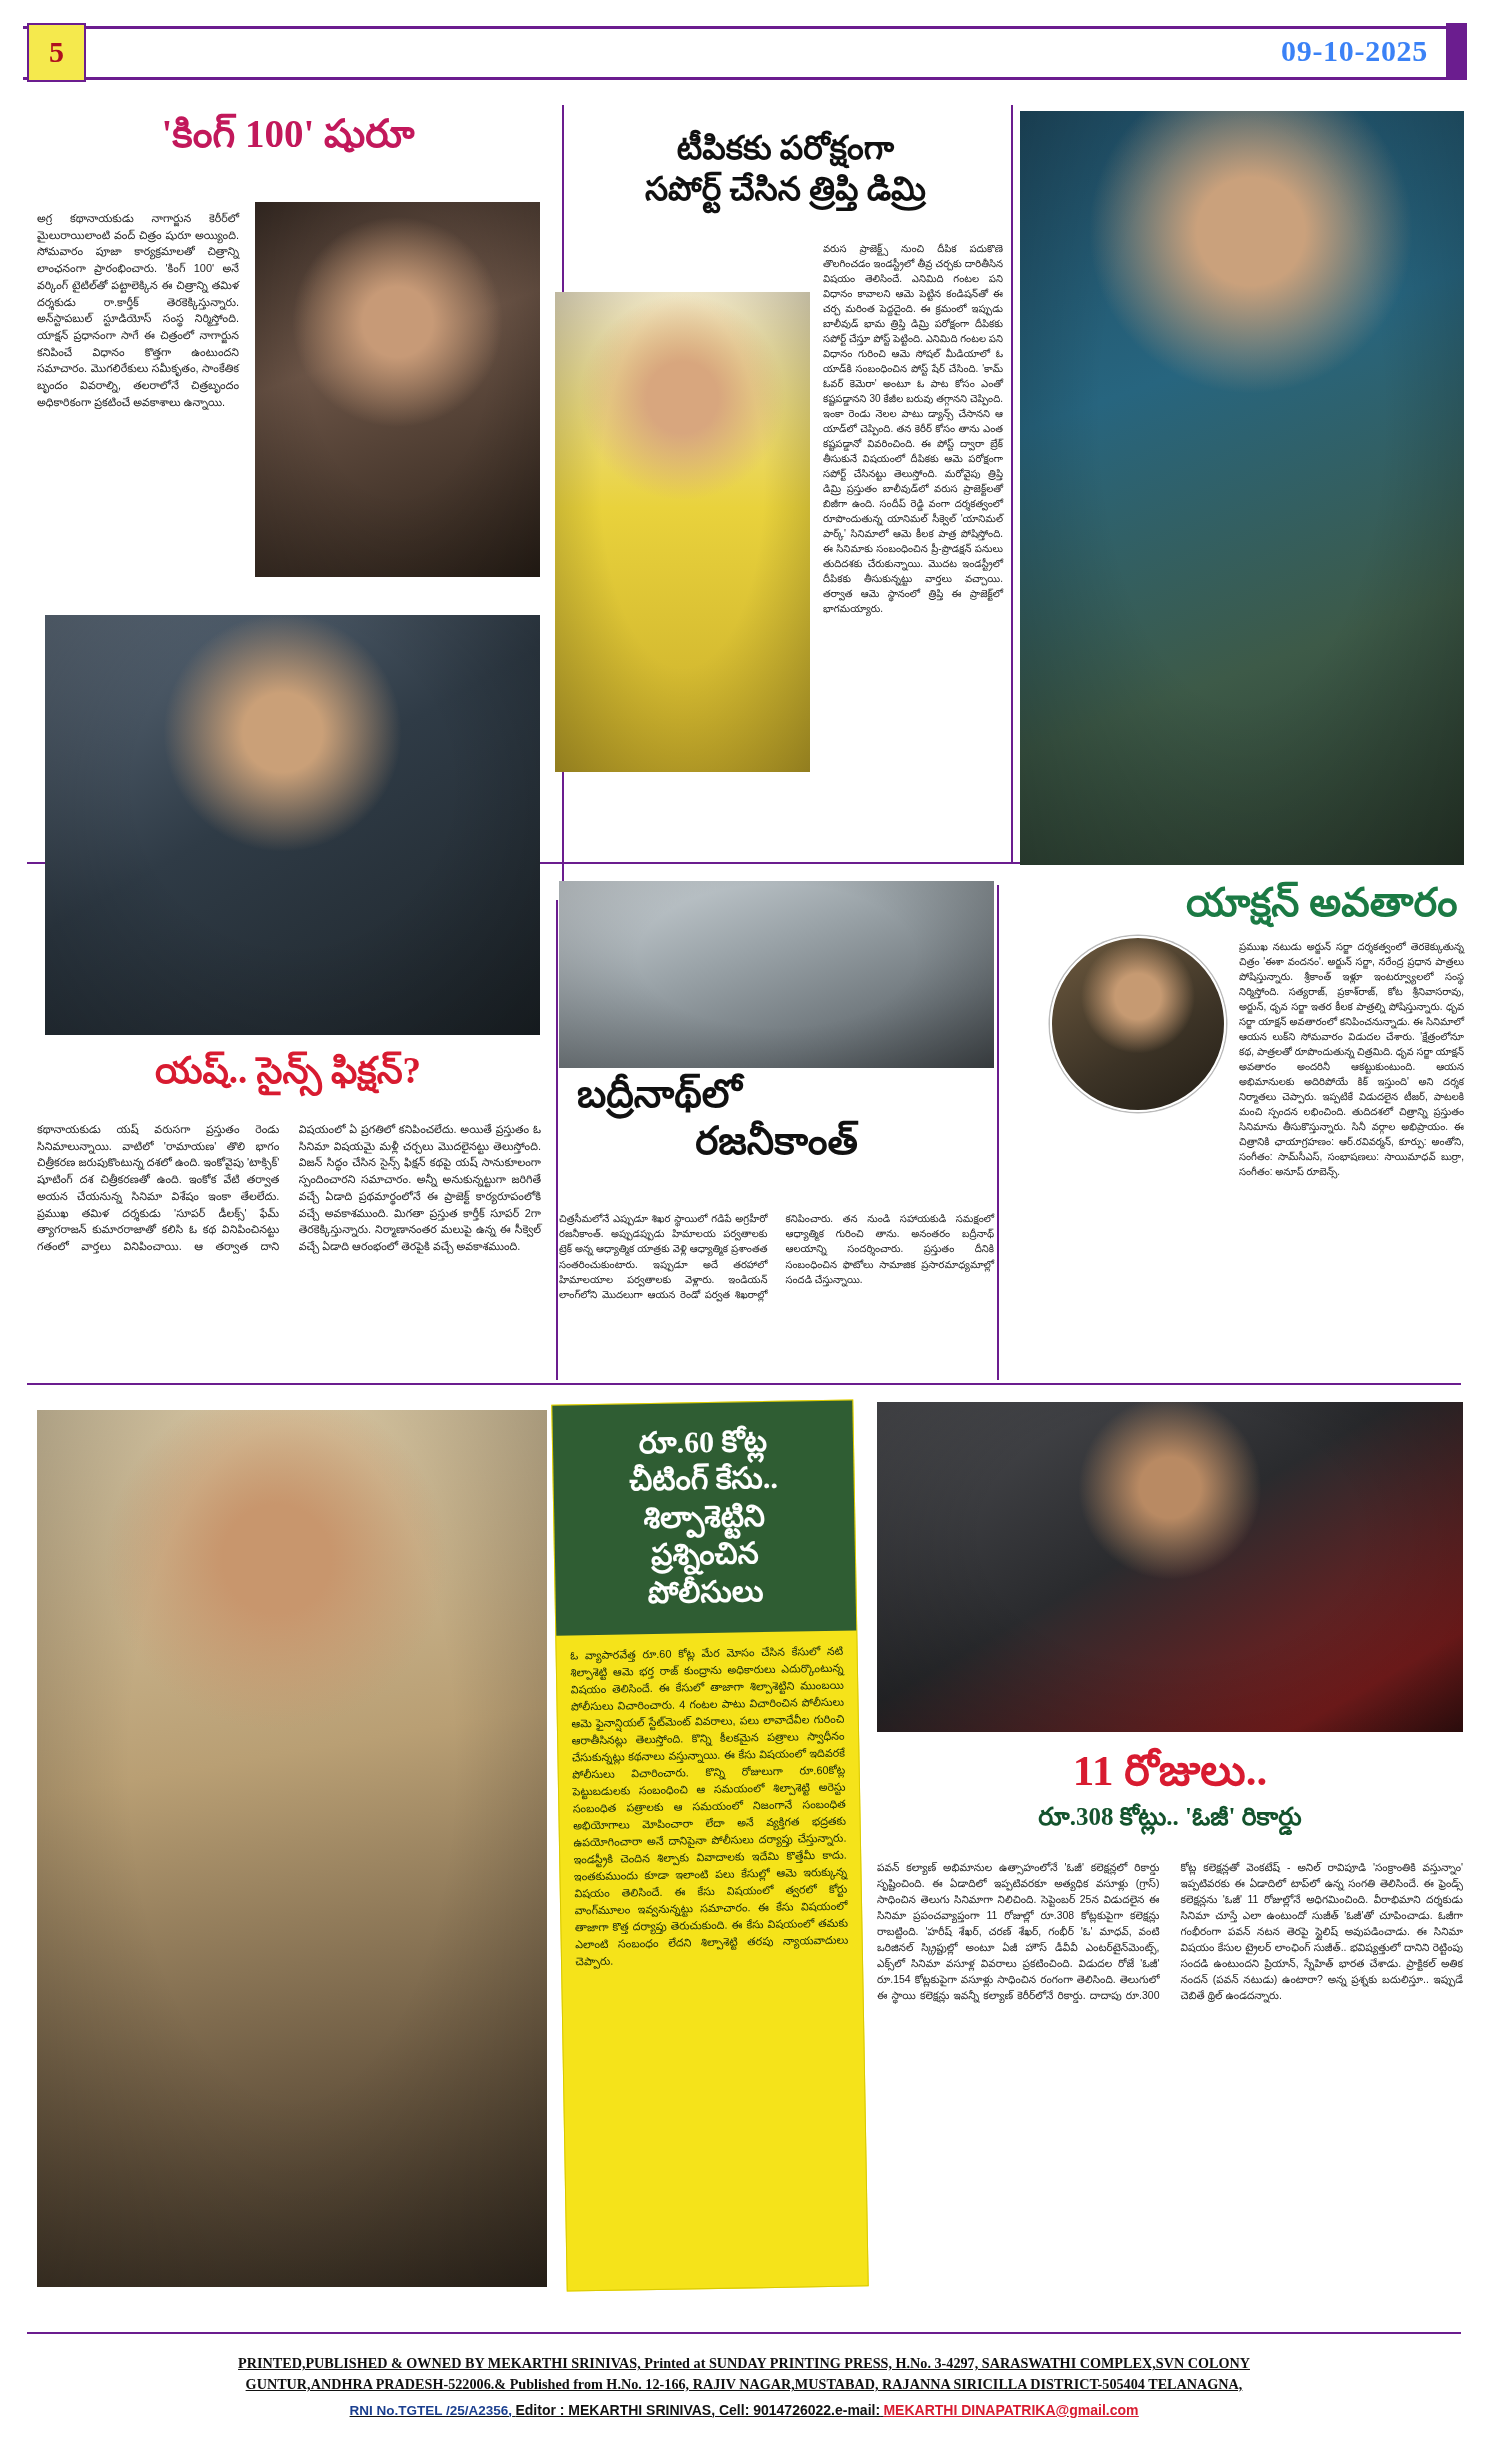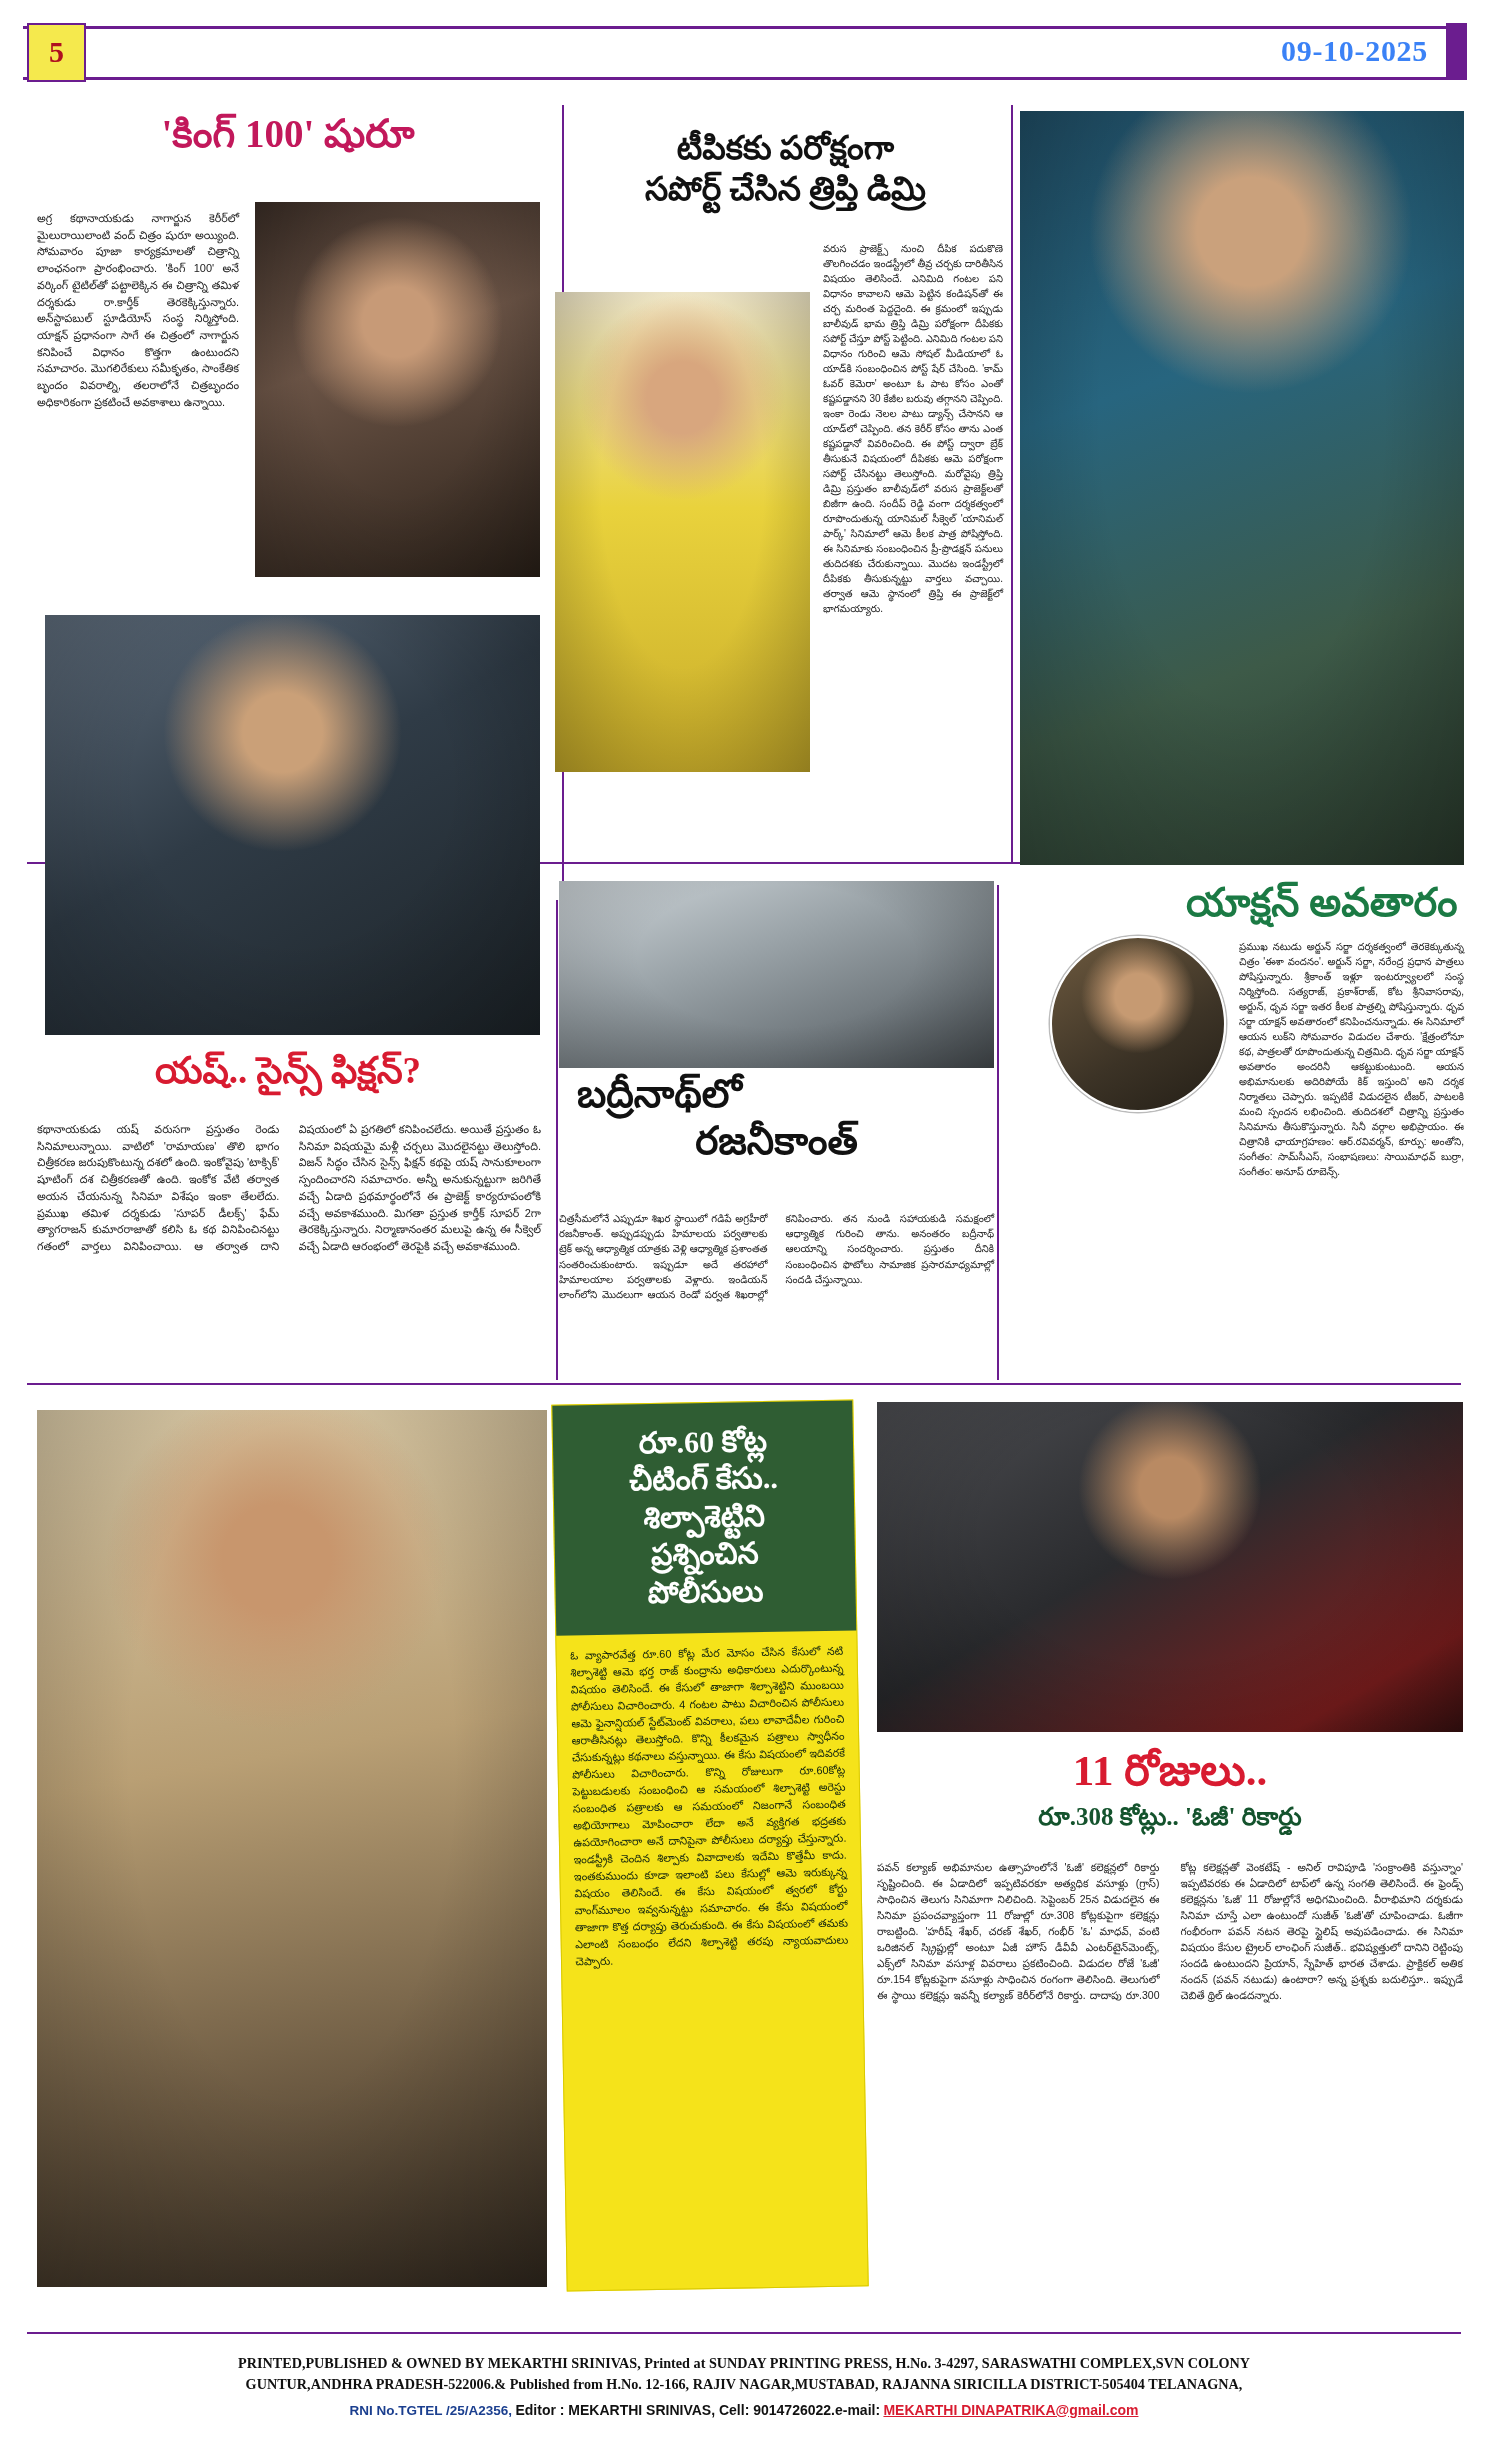--- a/index.html
+++ b/index.html
@@ -107,21 +107,21 @@
   }
   .shilpa-body{padding:12px 13.5px 12px 13.5px;font-size:11px;line-height:1.55;text-align:justify;color:#14260f;}
 
   .action-circle{
     position:absolute;border-radius:50%;overflow:hidden;border:2.2px solid #fff;
     box-shadow:0 0 0 1.5px #bbb;
   }
 
   
   .footer{
-    position:absolute;left:0;bottom:0;width:1488px;padding-bottom:13.5px;text-align:center;
+    position:absolute;left:0;bottom:0;width:1488px;padding-bottom:13.5px;text-align:center;text-decoration:underline;
   }
   .footer .f-line{font-size:14.2px;font-weight:bold;color:#111;line-height:1.5;font-family:"Liberation Serif",serif;}
   .footer .f-line2{font-size:14px;font-weight:bold;color:#111;}
   .footer .f-rni{font-size:13.5px;font-weight:bold;color:#1b3f8f;}
   .footer .f-mail{color:#d81b30;text-decoration:underline;}
   .foot-rule{position:absolute;left:52px;right:52px;height:2.2px;background:#6b1d8f;}
 </style>
 </head>
 <body>
 

